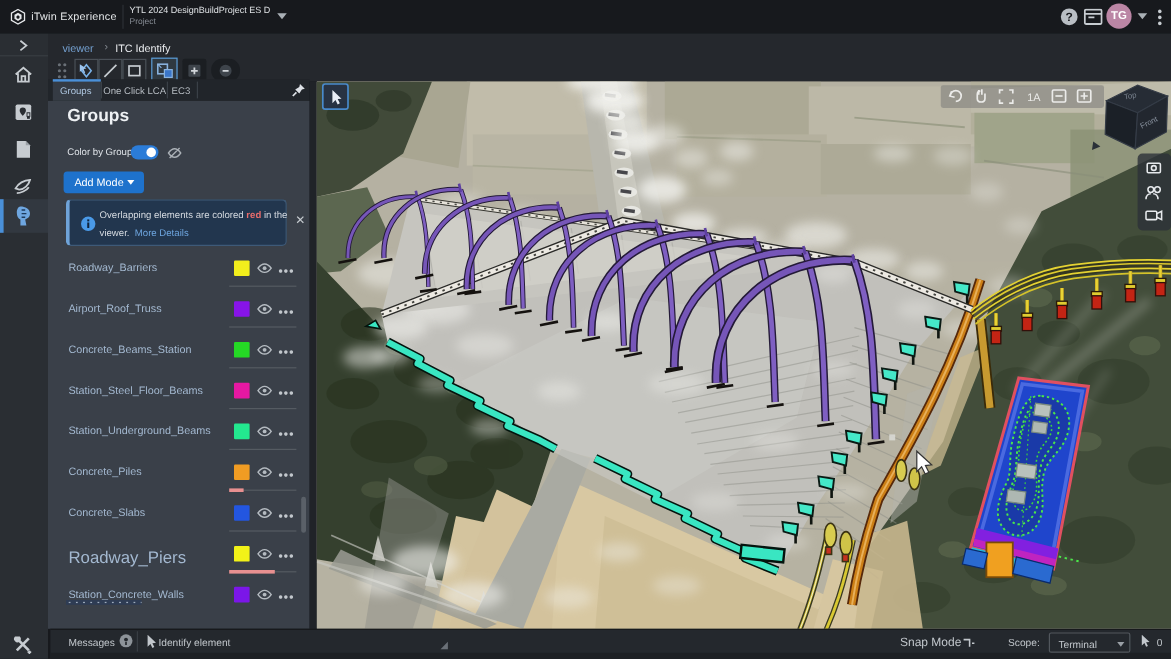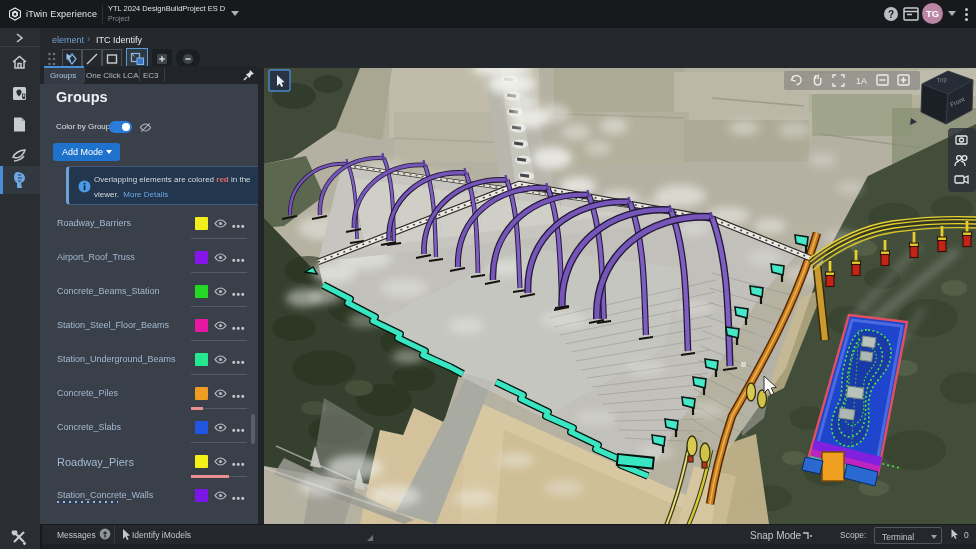--- a/index.html
+++ b/index.html
@@ -72,21 +72,21 @@
     </svg>
  <svg class="abs" style="left:10px;top:500px" width="18" height="18" viewBox="0 0 18 18">
       <path d="M 4 14 L 14 4" stroke="#c7ccd1" stroke-width="2.2"></path>
       <path d="M 4 4 L 14 14" stroke="#c7ccd1" stroke-width="2.2"></path>
       <path d="M 2.5 2.5 a 2.8 2.8 0 1 0 4 0 z" fill="#c7ccd1"></path>
       <path d="M 13 15.5 l 3 0 m -1.5 -1.5 l 0 3" stroke="#c7ccd1" stroke-width="1.4"></path>
     </svg>
 </div>
 
 <div class="abs" id="chrome">
- <span class="abs" style="left:12px;top:7px;font-size:9px;color:#74a0d0">element</span>
+ <span class="abs" style="left:12px;top:7px;font-size:9px;color:#74a0d0">viewer</span>
  <span class="abs" style="left:47px;top:6px;font-size:9px;color:#81878e">›</span>
  <span class="abs" style="left:56px;top:7px;font-size:9px;color:#e8eaed">ITC Identify</span>
  <svg class="abs" style="left:7px;top:24px" width="10" height="14" viewBox="0 0 10 14">
       <g fill="#6a7077">
         <circle cx="2.5" cy="2" r="1.3"></circle>
         <circle cx="7" cy="2" r="1.3"></circle>
         <circle cx="2.5" cy="7" r="1.3"></circle>
         <circle cx="7" cy="7" r="1.3"></circle>
         <circle cx="2.5" cy="12" r="1.3"></circle>
         <circle cx="7" cy="12" r="1.3"></circle>
@@ -140,21 +140,21 @@
 <div class="abs" id="panel">
  <div class="abs" style="left:16px;top:5px;font-size:14.5px;font-weight:600;color:#eef1f4">Groups</div>
  <div class="abs" style="left:16px;top:38px;font-size:8px;color:#dfe3e8">Color by Group</div>
  <div class="abs" style="left:69px;top:37px;width:23px;height:12px;border-radius:6px;background:#2b7cd8"></div>
  <div class="abs" style="left:82px;top:39px;width:8px;height:8px;border-radius:50%;background:#fff"></div>
  <svg class="abs" style="left:99px;top:37px" width="13" height="13" viewBox="0 0 14 14">
       <path d="M 1.5 7 c 1.8 -2.6 3.6 -3.8 5.5 -3.8 c 1.9 0 3.7 1.2 5.5 3.8 c -1.8 2.6 -3.6 3.8 -5.5 3.8 c -1.9 0 -3.7 -1.2 -5.5 -3.8 Z M 2.5 11.5 L 11.5 2.5" stroke="#aab0b6" fill="none" stroke-width="1.2"></path>
     </svg>
  <div class="abs" style="left:13px;top:59px;width:67px;height:18px;background:#1e72cc;border-radius:3px;color:#fff;font-size:9px;line-height:18px;text-align:left;padding-left:9px">Add Mode</div>
  <div class="abs" style="left:66px;top:66px;width:0;height:0;border-left:3.5px solid transparent;border-right:3.5px solid transparent;border-top:4px solid #fff"></div>
- <div class="abs" style="left:26px;top:82px;width:200px;height:39px;background:#22364e;border:1px solid #3e5a78;border-left:3px solid #6fa3d8;border-radius:4px">
+ <div class="abs" style="left:15px;top:82px;width:184px;height:39px;background:#22364e;border:1px solid #3e5a78;border-left:3px solid #6fa3d8;border-radius:4px">
    <svg class="abs" style="left:9px;top:13px" width="13" height="13" viewBox="0 0 13 13">
         <circle cx="6.5" cy="6.5" r="6" fill="#4a9ae8"></circle>
         <rect x="5.7" y="5.4" width="1.7" height="4.6" fill="#10243c"></rect>
         <rect x="5.7" y="2.8" width="1.7" height="1.7" fill="#10243c"></rect>
       </svg>
    <div class="abs" style="left:25px;top:6px;width:157px;font-size:8px;color:#d5dae0;line-height:14.5px">Overlapping elements are colored <span style="color:#e86c6c;font-weight:bold">red</span> in the viewer. &nbsp;<span style="color:#6ea6e0">More Details</span></div>
    <div class="abs" style="left:188px;top:11px;color:#c7ccd1;font-size:10px">✕</div>
  </div>
 </div>
 
@@ -208,21 +208,21 @@
 <div class="abs" style="left:191px;top:408px;width:56px;height:1px;background:#555b62"></div>
 <div class="abs" style="left:191px;top:407px;width:12px;height:2.5px;background:#e89090"></div>
 <span class="abs" style="left:57px;top:422px;font-size:9px;color:#a3b8d0">Concrete_Slabs</span>
 <div class="abs" style="left:195px;top:421px;width:13px;height:13px;background:#2356e0;border-radius:1px"></div>
 <svg class="abs" style="left:214px;top:422px" width="13" height="11" viewBox="0 0 13 11">
     <path d="M 1 5.5 c 1.7 -2.4 3.4 -3.5 5.5 -3.5 c 2.1 0 3.8 1.1 5.5 3.5 c -1.7 2.4 -3.4 3.5 -5.5 3.5 c -2.1 0 -3.8 -1.1 -5.5 -3.5 Z" fill="none" stroke="#b4bac0" stroke-width="1.2"></path>
     <circle cx="6.5" cy="5.5" r="1.6" fill="#b4bac0"></circle>
   </svg>
 <div class="abs" style="left:232px;top:425px;color:#c2c7cc;font-size:10px;letter-spacing:1px;font-weight:bold">•••</div>
 <div class="abs" style="left:191px;top:442px;width:56px;height:1px;background:#555b62"></div>
-<span class="abs" style="left:57px;top:456px;font-size:11px;color:#a3b8d0">Roadway_Piers</span>
+<span class="abs" style="left:57px;top:456px;font-size:14px;color:#a3b8d0">Roadway_Piers</span>
 <div class="abs" style="left:195px;top:455px;width:13px;height:13px;background:#f2f218;border-radius:1px"></div>
 <svg class="abs" style="left:214px;top:456px" width="13" height="11" viewBox="0 0 13 11">
     <path d="M 1 5.5 c 1.7 -2.4 3.4 -3.5 5.5 -3.5 c 2.1 0 3.8 1.1 5.5 3.5 c -1.7 2.4 -3.4 3.5 -5.5 3.5 c -2.1 0 -3.8 -1.1 -5.5 -3.5 Z" fill="none" stroke="#b4bac0" stroke-width="1.2"></path>
     <circle cx="6.5" cy="5.5" r="1.6" fill="#b4bac0"></circle>
   </svg>
 <div class="abs" style="left:232px;top:459px;color:#c2c7cc;font-size:10px;letter-spacing:1px;font-weight:bold">•••</div>
 <div class="abs" style="left:191px;top:476px;width:56px;height:1px;background:#555b62"></div>
 <div class="abs" style="left:191px;top:475px;width:38px;height:2.5px;background:#e89090"></div>
 <span class="abs" style="left:57px;top:490px;font-size:9px;color:#a3b8d0">Station_Concrete_Walls</span>
 <div class="abs" style="left:195px;top:489px;width:13px;height:13px;background:#7b16e8;border-radius:1px"></div>
@@ -669,21 +669,21 @@
  <span class="abs" style="left:15px;top:6px;font-size:8.5px;color:#c2c7cc">Messages</span>
  <svg class="abs" style="left:57px;top:4px" width="12" height="12" viewBox="0 0 12 12">
       <circle cx="6" cy="6" r="5.4" fill="#8d9399"></circle>
       <circle cx="6" cy="5" r="1.6" fill="#24282d"></circle>
       <path d="M 6 7 l 0 2.4" stroke="#24282d" stroke-width="1.4"></path>
     </svg>
  <div class="abs" style="left:72px;top:2px;width:1px;height:17px;background:#383d43"></div>
  <svg class="abs" style="left:79px;top:5px" width="10" height="12" viewBox="0 0 10 12">
       <path d="M 2 0 L 2 10 L 4.4 7.6 L 6 11 L 7.6 10.2 L 6 7 L 9 6.6 Z" fill="#c2c7cc"></path>
     </svg>
- <span class="abs" style="left:90px;top:6px;font-size:8.5px;color:#c2c7cc">Identify iModels</span>
+ <span class="abs" style="left:90px;top:6px;font-size:8.5px;color:#c2c7cc">Identify element</span>
  <span class="abs" style="left:325px;top:9px;color:#6a7077;font-size:8px">◢</span>
  <span class="abs" style="left:708px;top:6px;font-size:10px;color:#c2c7cc">Snap Mode</span>
  <svg class="abs" style="left:760px;top:6px" width="11" height="11" viewBox="0 0 11 11">
       <path d="M 1 3 L 6 3 L 6 9 M 8 6 L 10 6" stroke="#c2c7cc" fill="none" stroke-width="1.3"></path>
     </svg>
  <span class="abs" style="left:798px;top:6px;font-size:8.5px;color:#c2c7cc">Scope:</span>
  <div class="abs" style="left:832px;top:3px;width:68px;height:17px;border:1px solid #52575d;border-radius:2px;background:#24282d">
    <span class="abs" style="left:7px;top:3.5px;font-size:8.5px;color:#c2c7cc">Terminal</span>
    <div class="abs" style="left:56px;top:7px;width:0;height:0;border-left:3.5px solid transparent;border-right:3.5px solid transparent;border-top:4px solid #9aa0a6"></div>
  </div>

